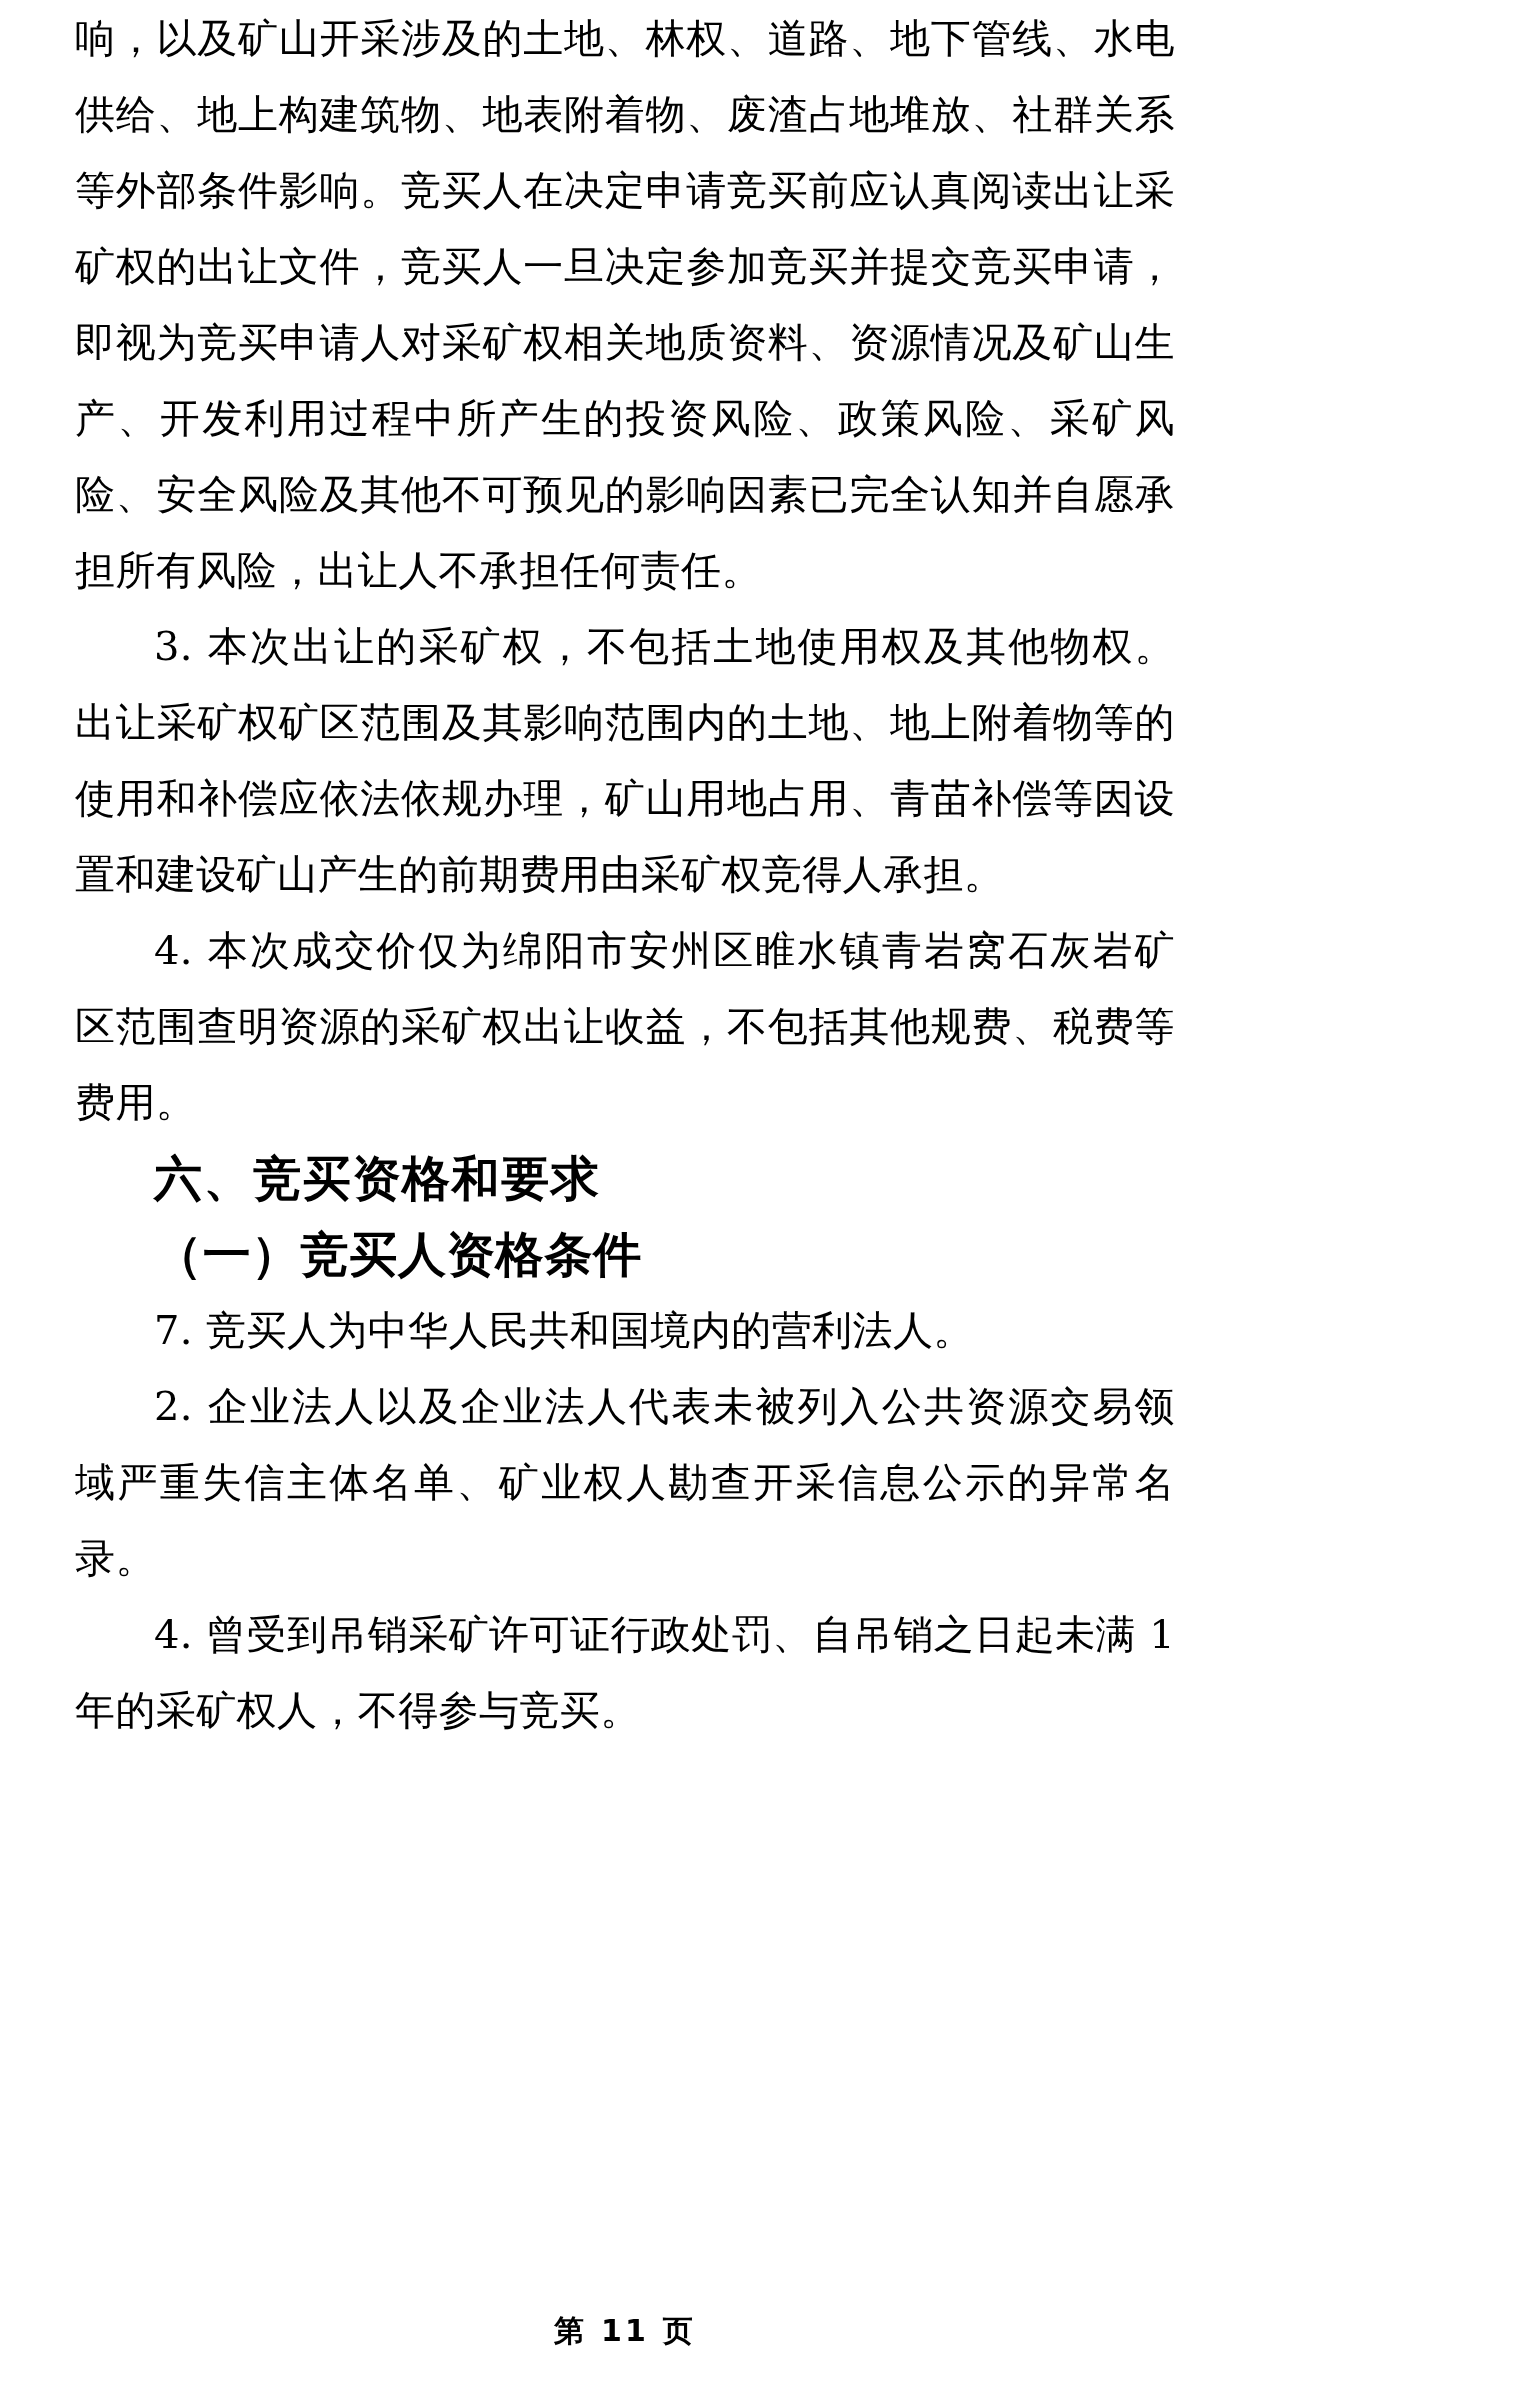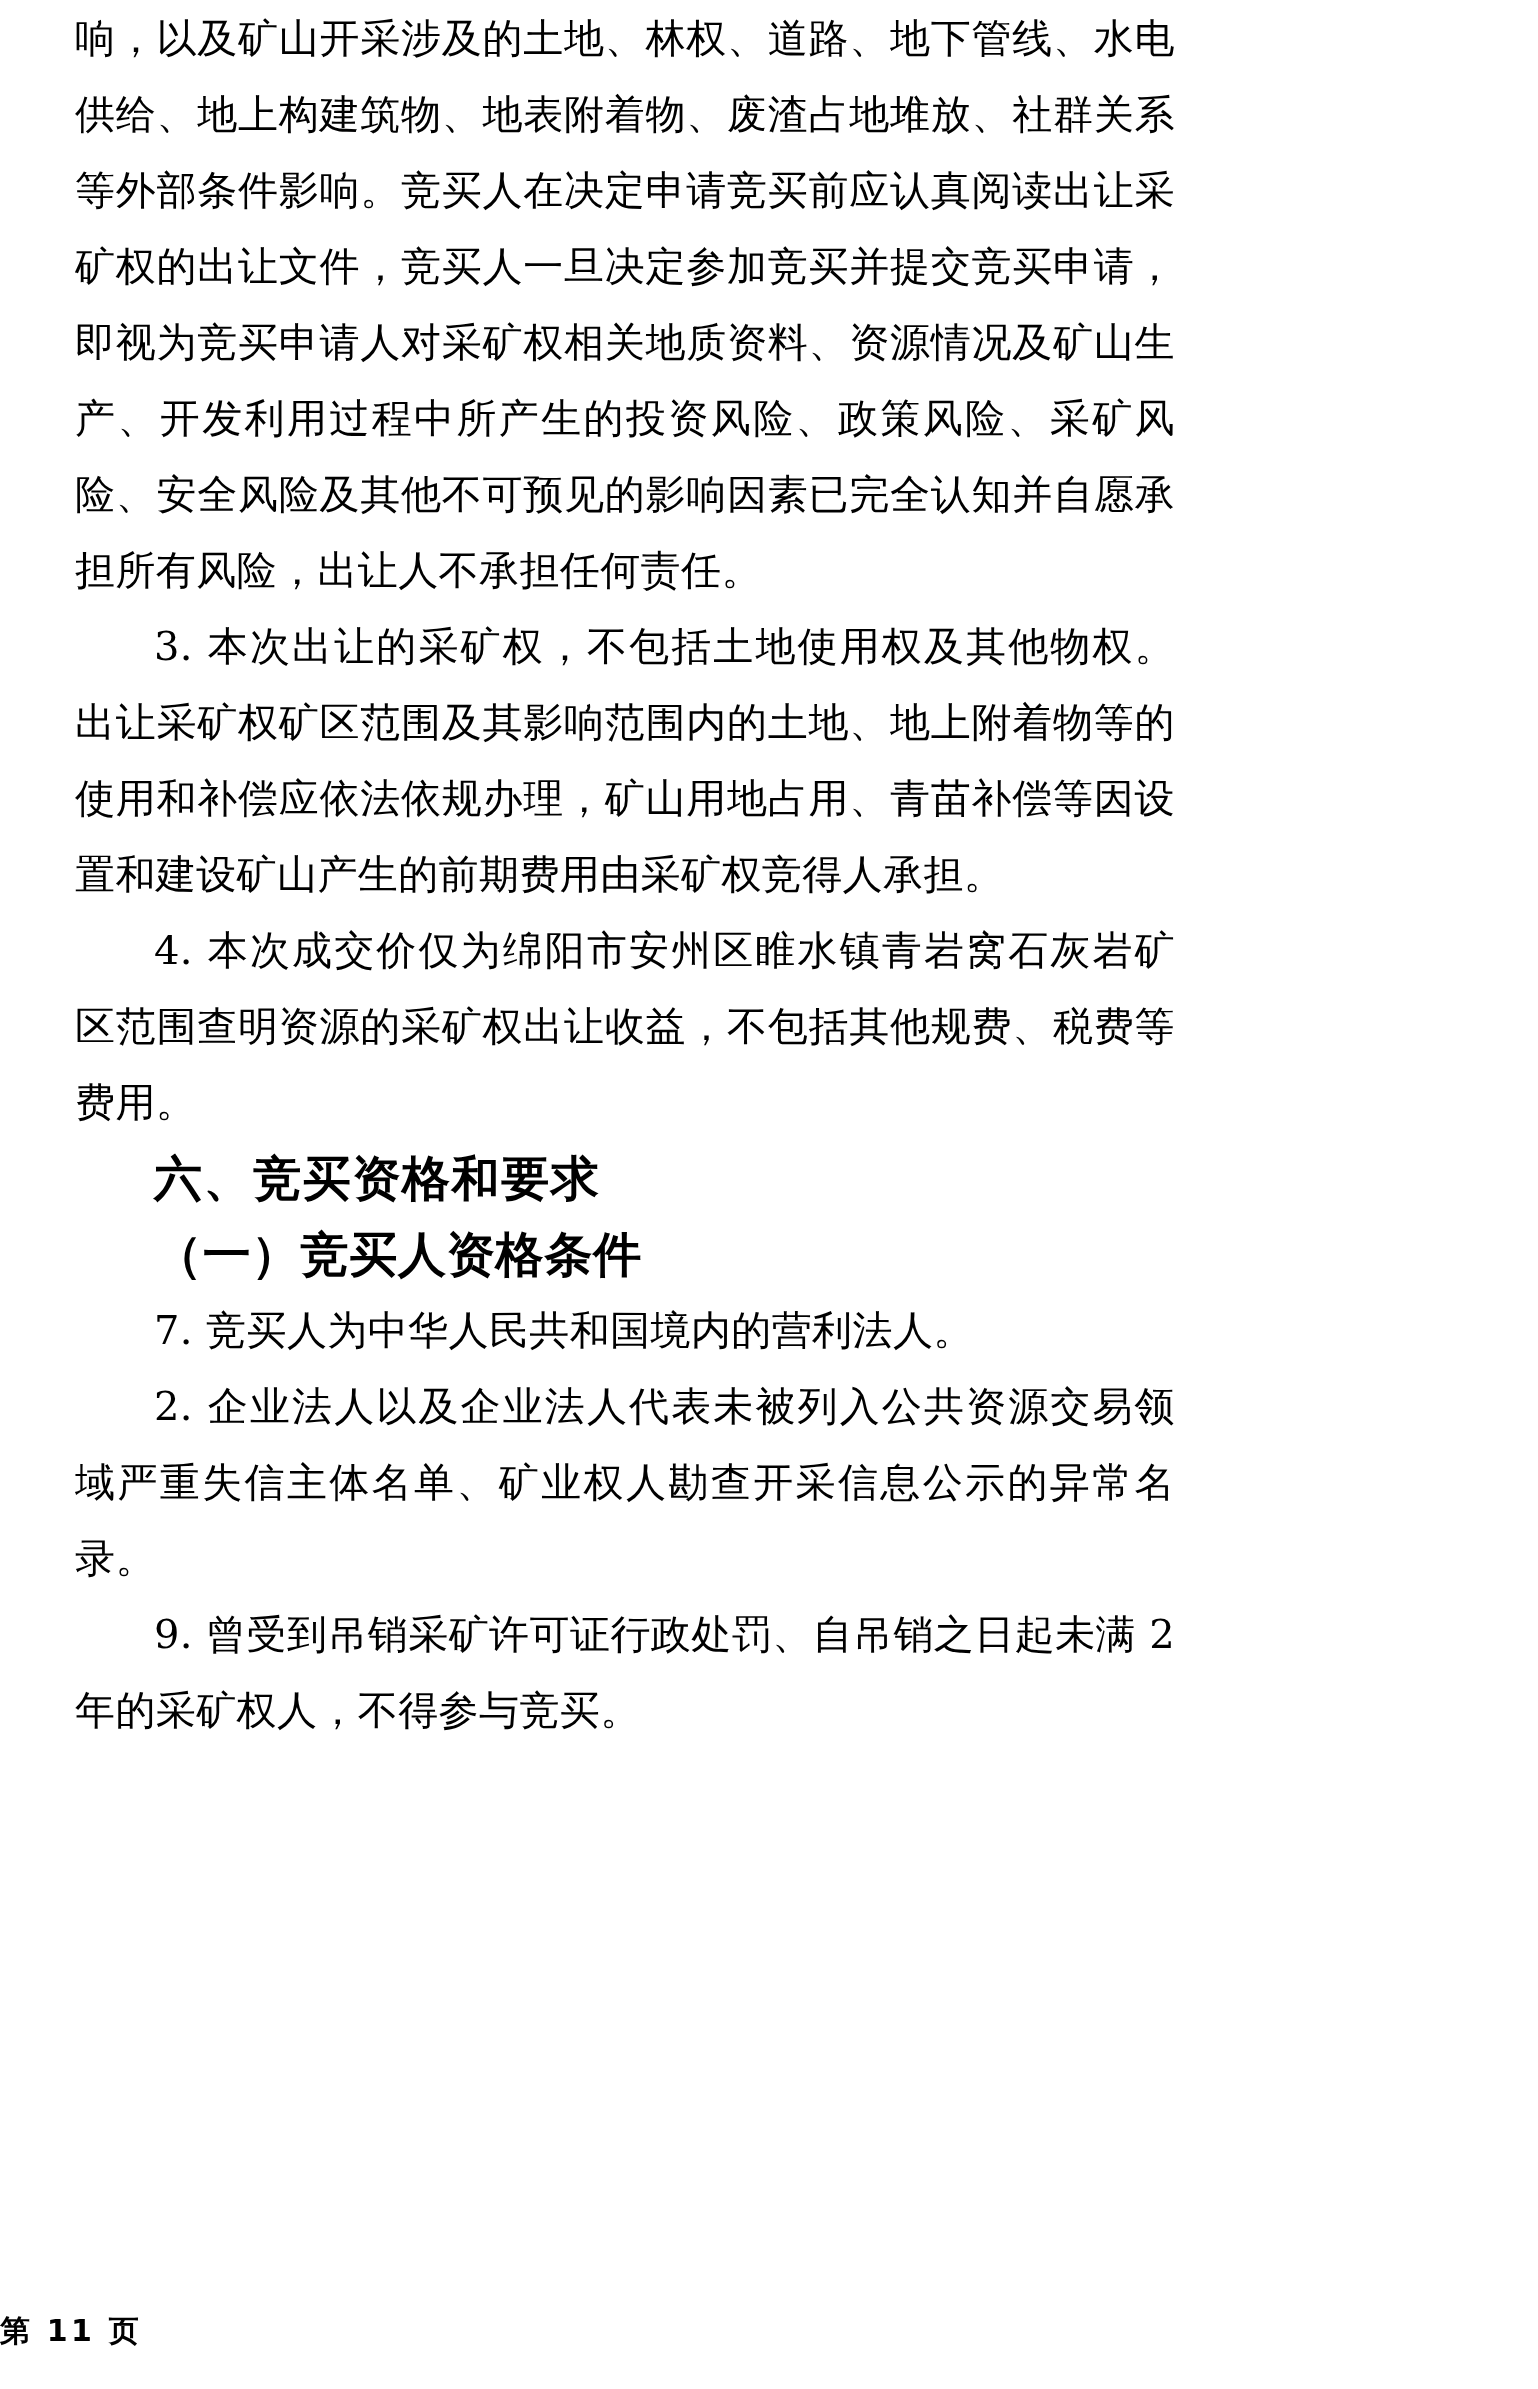--- a/index.html
+++ b/index.html
@@ -56,21 +56,21 @@
     font-weight: bold;
     font-size: 48px;
     line-height: 76px;
     letter-spacing: 0.8px;
   }
   .footer {
     position: absolute;
     left: 0;
     right: 0;
     bottom: 37px;
-    text-align: left;
+    text-align: center;
     font-family: "DejaVu Sans", "Liberation Sans", sans-serif;
     font-weight: bold;
     font-size: 30px;
     letter-spacing: 3.2px;
   }
 </style>
 </head>
 <body>
 
 <div class="page">
@@ -85,21 +85,21 @@
 
     <p class="heading">六、竞买资格和要求</p>
 
     <p class="subheading">（一）竞买人资格条件</p>
 
     <p class="p-indent">7. 竞买人为中华人民共和国境内的营利法人。</p>
 
     <p class="p-indent">2. 企业法人以及企业法人代表未被列入公共资源交易领域严重失信主体名单、矿业权人勘查开采信息公示的异常名录。</p>
 
 
-    <p class="p-indent">9. 曾受到吊销采矿许可证行政处罚、自吊销之日起未满 2 年的采矿权人，不得参与竞买。</p>
+    <p class="p-indent">4. 曾受到吊销采矿许可证行政处罚、自吊销之日起未满 1 年的采矿权人，不得参与竞买。</p>
 
 
   </div>
 
   <div class="footer">第 11 页</div>
 
 </div>
 
 
 </body></html>

